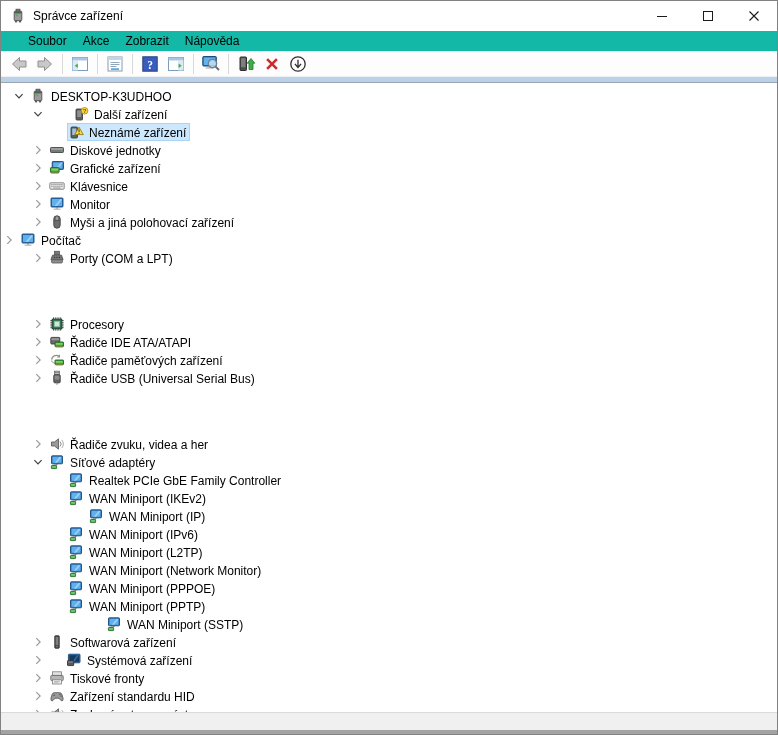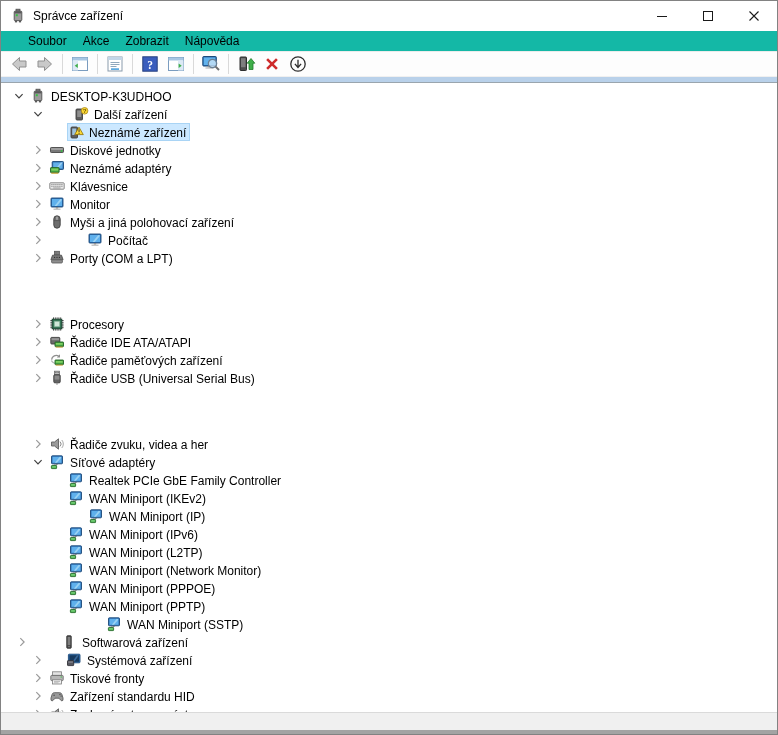--- a/index.html
+++ b/index.html
@@ -263,21 +263,21 @@
           <span class="icon16">
             <svg width="16" height="16" viewBox="0 0 16 16">
               <rect x="3.2" y="1.5" width="11.3" height="8" rx="0.8" fill="#2d6fb4" stroke="#1d4a79" stroke-width="0.9"></rect>
               <rect x="4.2" y="2.5" width="9.3" height="6" fill="#64b0e8"></rect>
               <path d="M11.8 2.5 l-4.8 6 h2 l4.8 -6 Z" fill="#9ed2f3"></path>
               <rect x="1.5" y="7.6" width="8.6" height="5" rx="0.6" fill="#3f9e3f" stroke="#256325" stroke-width="0.9"></rect>
               <rect x="2.3" y="8.5" width="7" height="2.2" fill="#7fd062"></rect>
               <rect x="2.3" y="12.6" width="7" height="1.2" fill="#caa63d"></rect>
             </svg>
           </span>
-          <span class="rlabel">Neznámé adaptéry</span>
+          <span class="rlabel">Grafické zařízení</span>
         </span>
       </div>
       <div class="trow" style="padding-left: 29px;">
         <span class="chev">
           <svg width="16" height="16" viewBox="0 0 16 16">
             <path d="M6.3 4.2 L10.1 8 L6.3 11.8" fill="none" stroke="#9a9a9a" stroke-width="1.2"></path>
           </svg>
         </span>
         <span class="rowbody">
           <span class="icon16">
@@ -332,21 +332,21 @@
           <span class="icon16">
             <svg width="16" height="16" viewBox="0 0 16 16">
               <rect x="4.8" y="1.8" width="6.4" height="12.4" rx="3.2" fill="#6e6e6e" stroke="#3f3f3f" stroke-width="0.9"></rect>
               <rect x="7.55" y="2.6" width="0.9" height="3.2" fill="#d9d9d9"></rect>
               <path d="M4.8 6.6 h6.4" stroke="#4f4f4f" stroke-width="0.7"></path>
             </svg>
           </span>
           <span class="rlabel">Myši a jiná polohovací zařízení</span>
         </span>
       </div>
-      <div class="trow" style="padding-left: 29px; gap: 38px;">
+      <div class="trow" style="">
         <span class="chev">
           <svg width="16" height="16" viewBox="0 0 16 16">
             <path d="M6.3 4.2 L10.1 8 L6.3 11.8" fill="none" stroke="#9a9a9a" stroke-width="1.2"></path>
           </svg>
         </span>
         <span class="rowbody">
           <span class="icon16">
             <svg width="16" height="16" viewBox="0 0 16 16">
               <rect x="2" y="2" width="12" height="9" rx="0.8" fill="#2d6fb4" stroke="#1d4a79" stroke-width="0.9"></rect>
               <rect x="3" y="3" width="10" height="7" fill="#5fb0ec"></rect>
@@ -633,21 +633,21 @@
               <rect x="3.5" y="2.8" width="9" height="6" fill="#5fb0ec"></rect>
               <path d="M10.8 2.8 l-5 6 h2.2 l4.4 -5.3 Z" fill="#a5d8f5" opacity="0.85"></path>
               <path d="M8 9.8 v1.2 h-3.2 v0.8" fill="none" stroke="#555555" stroke-width="0.8"></path>
               <rect x="2.4" y="11.6" width="5.2" height="3" rx="0.5" fill="#46b14c" stroke="#2a6e2e" stroke-width="0.9"></rect>
               <rect x="3.2" y="12.4" width="3.6" height="1" fill="#8fdf8f"></rect>
             </svg>
           </span>
           <span class="rlabel">WAN Miniport (SSTP)</span>
         </span>
       </div>
-      <div class="trow" style="padding-left: 13px; gap: 28px;">
+      <div class="trow" style="padding-left: 29px;">
         <span class="chev">
           <svg width="16" height="16" viewBox="0 0 16 16">
             <path d="M6.3 4.2 L10.1 8 L6.3 11.8" fill="none" stroke="#9a9a9a" stroke-width="1.2"></path>
           </svg>
         </span>
         <span class="rowbody">
           <span class="icon16">
             <svg width="16" height="16" viewBox="0 0 16 16">
               <rect x="5.8" y="1.8" width="4.4" height="12.4" rx="0.6" fill="#4f4f4f" stroke="#2e2e2e" stroke-width="0.9"></rect>
               <rect x="6.7" y="3" width="2.6" height="8" fill="#7e7e7e"></rect>

